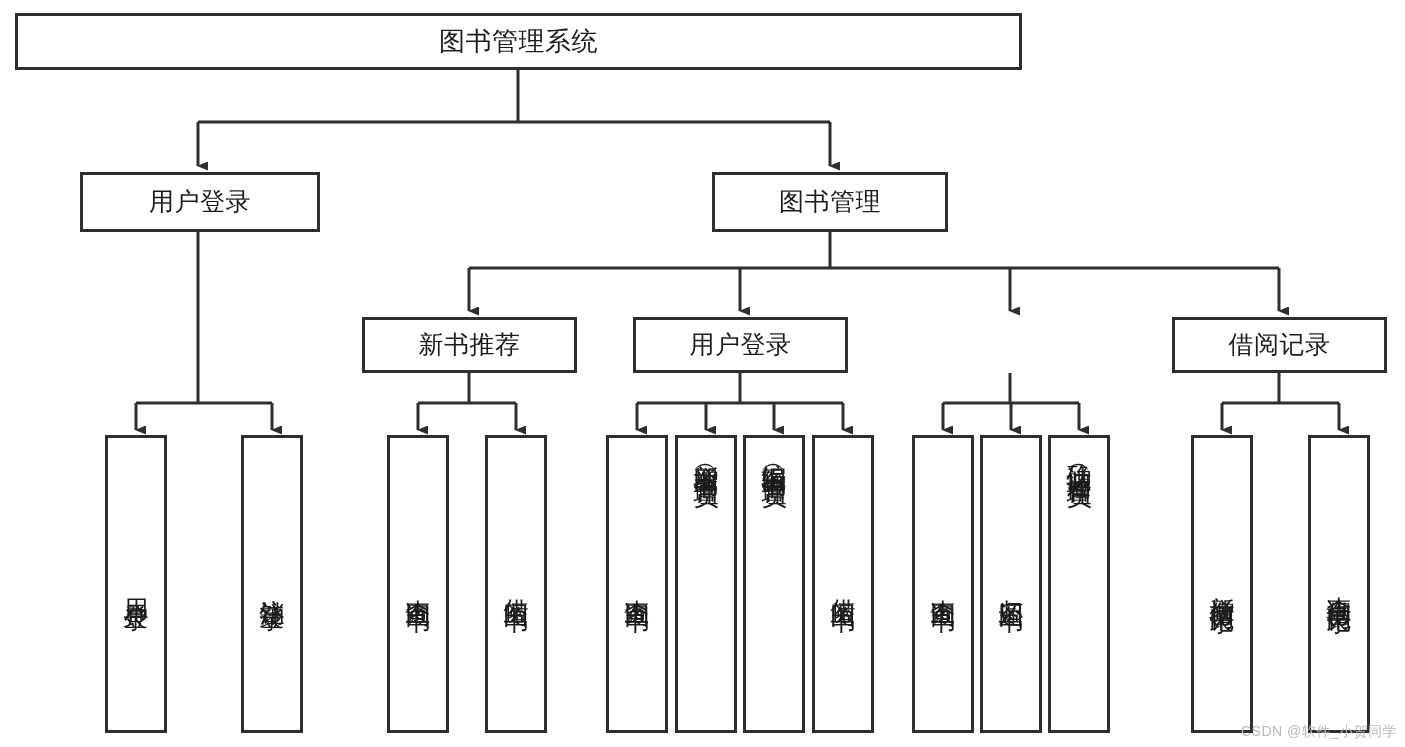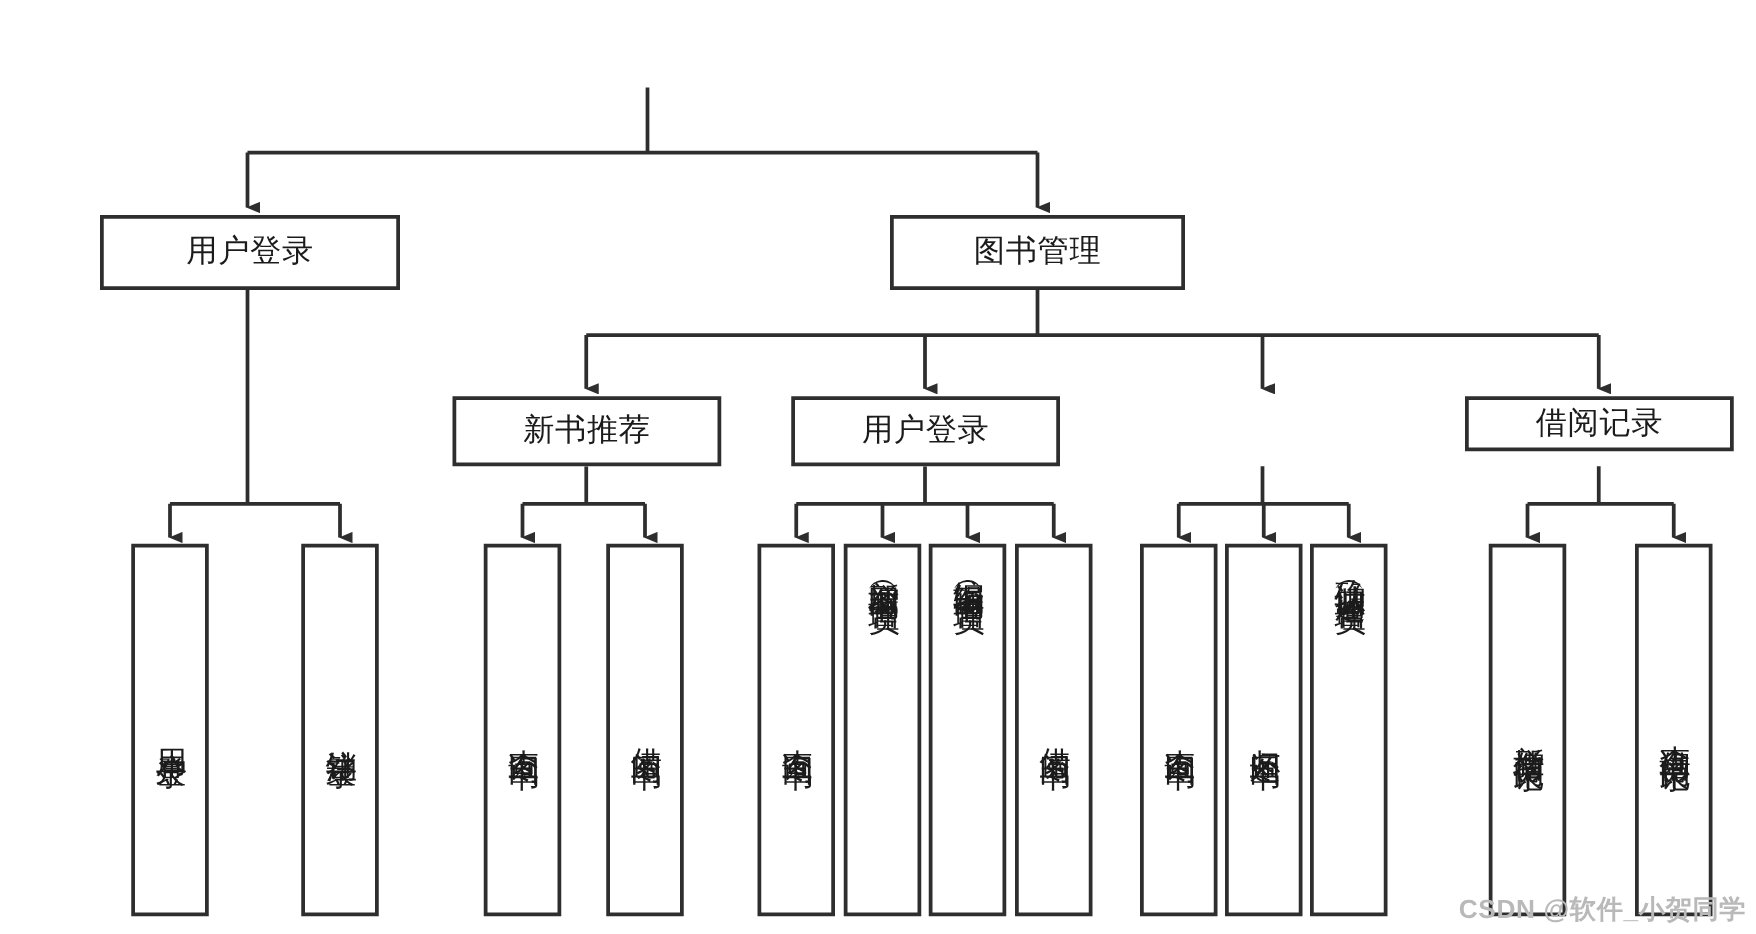--- a/index.html
+++ b/index.html
@@ -69,25 +69,24 @@
   }
   
   .node.leaf.centered {
     align-items: center;
     padding-top: 0;
   }
   #watermark {
     position: absolute;
     right: 8px;
     bottom: 6px;
-    font-size: 21px;
+    font-size: 14px;
     color: #b9b9b9;
     letter-spacing: 0.5px;
     white-space: nowrap;
-    font-weight: bold;
   }
 </style>
 </head>
 <body>
 
 <div id="diagram-root">
 
   <svg id="edge-layer" viewBox="0 0 1405 747" width="1405" height="747" xmlns="http://www.w3.org/2000/svg">
     <defs>
       <marker id="arrowhead" markerWidth="9" markerHeight="11" refX="4.5" refY="10" orient="auto" markerUnits="userSpaceOnUse">
@@ -131,35 +130,38 @@
       <path d="M1011,403 L1011,430" marker-end="url(#arrowhead)"></path>
       <path d="M1079,403 L1079,430" marker-end="url(#arrowhead)"></path>
 
       <path d="M1279,373 L1279,403"></path>
       <path d="M1222,403 L1339,403"></path>
       <path d="M1222,403 L1222,430" marker-end="url(#arrowhead)"></path>
       <path d="M1339,403 L1339,430" marker-end="url(#arrowhead)"></path>
     </g>
   </svg>
 
+  <div class="node horiz root" style="left:15px; top:13px; width:1007px; height:57px;">
+    <span class="node-label">图书管理系统</span>
+  </div>
 
   <div class="node horiz" style="left:80px; top:172px; width:240px; height:60px;">
     <span class="node-label">用户登录</span>
   </div>
   <div class="node horiz" style="left:362px; top:317px; width:215px; height:56px;">
     <span class="node-label">新书推荐</span>
   </div>
 
   <div class="node horiz" style="left:712px; top:172px; width:236px; height:60px;">
     <span class="node-label">图书管理</span>
   </div>
   <div class="node horiz" style="left:633px; top:317px; width:215px; height:56px;">
     <span class="node-label">用户登录</span>
   </div>
-  <div class="node horiz" style="left:1172px; top:317px; width:215px; height:44px;">
+  <div class="node horiz" style="left:1172px; top:317px; width:215px; height:56px;">
     <span class="node-label">借阅记录</span>
   </div>
 
   <div class="node leaf centered" style="left:105px; top:435px; width:62px; height:298px;">
     <span class="node-label">用户登录</span>
   </div>
   <div class="node leaf centered" style="left:241px; top:435px; width:62px; height:298px;">
     <span class="node-label">注销登录</span>
   </div>
 

